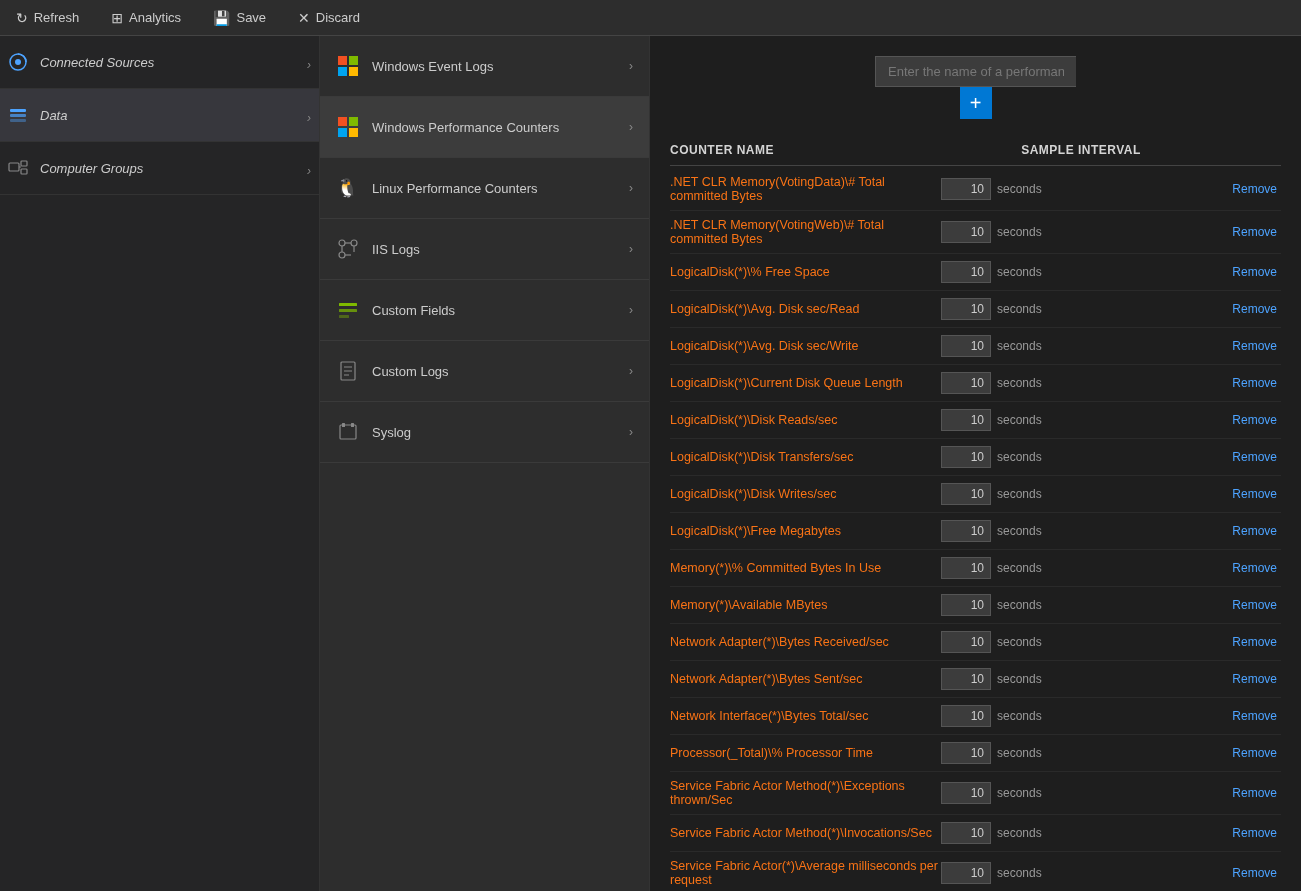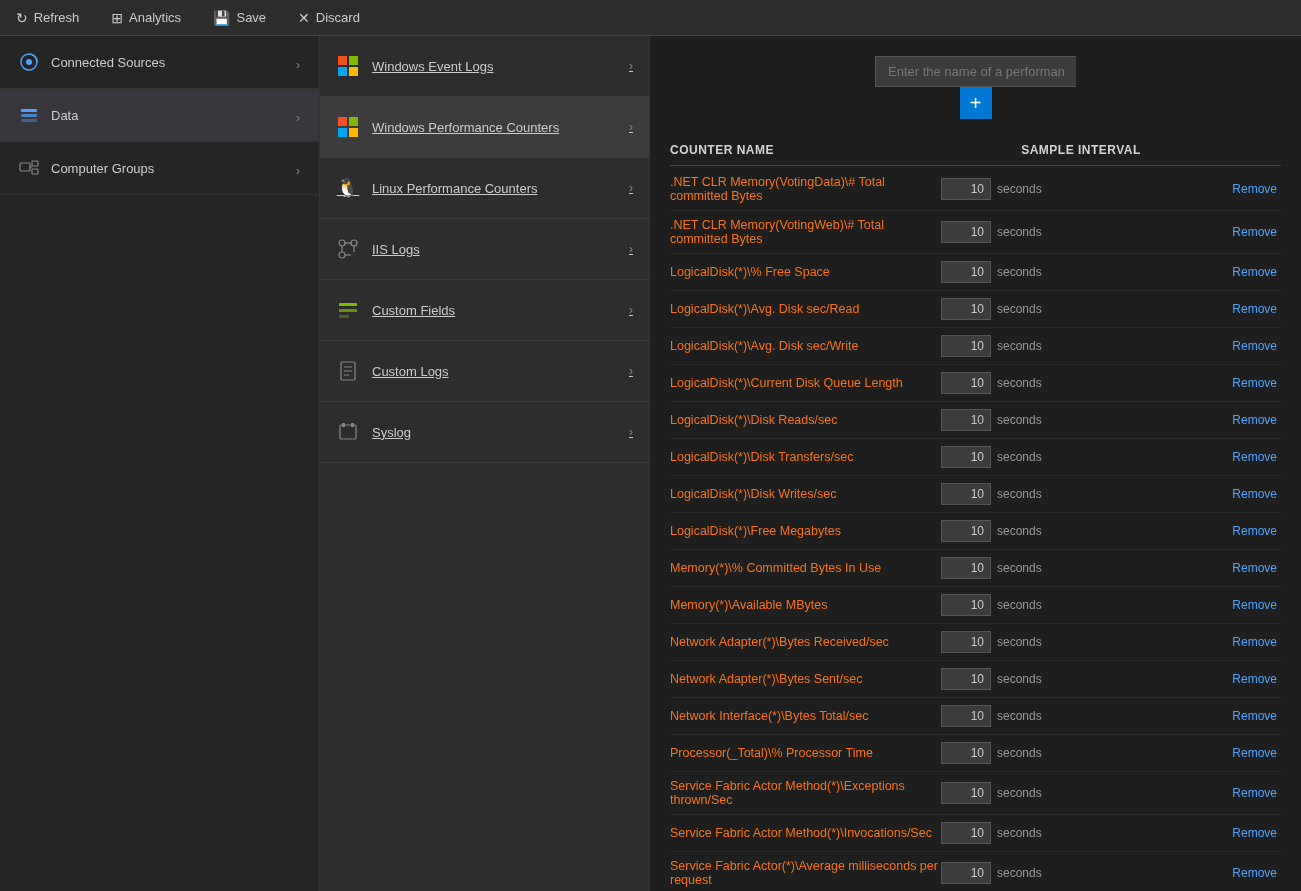--- a/index.html
+++ b/index.html
@@ -55,24 +55,25 @@
       flex-shrink: 0;
       border-right: 1px solid #333;
       display: flex;
       flex-direction: column;
     }
 
     .sidebar-item {
       display: flex;
       align-items: flex-end;
       justify-content: space-between;
-      padding: 16px 19px;
+      padding: 16px 8px;
       border-bottom: 1px solid #333;
       cursor: pointer;
       color: #ccc;
+      font-style: italic;
     }
     .sidebar-item.active { background: #37373d; }
 
     .sidebar-item-left {
       display: flex;
       align-items: center;
       gap: 12px;
     }
 
     .sidebar-icon {
@@ -90,21 +91,20 @@
     }
 
     
     #middle-nav {
       width: 330px;
       background: #2d2d2d;
       flex-shrink: 0;
       border-right: 1px solid #333;
       display: flex;
       flex-direction: column;
-      text-decoration: underline;
     }
 
     .nav-item {
       display: flex;
       align-items: center;
       justify-content: space-between;
       padding: 18px 16px;
       border-bottom: 1px solid #3a3a3a;
       cursor: pointer;
       color: #ccc;

